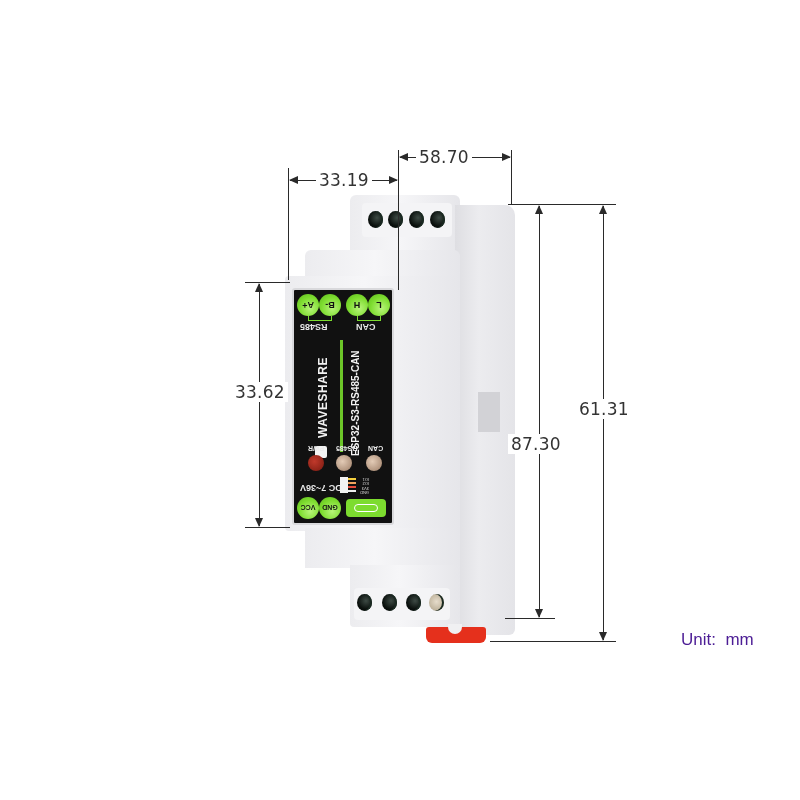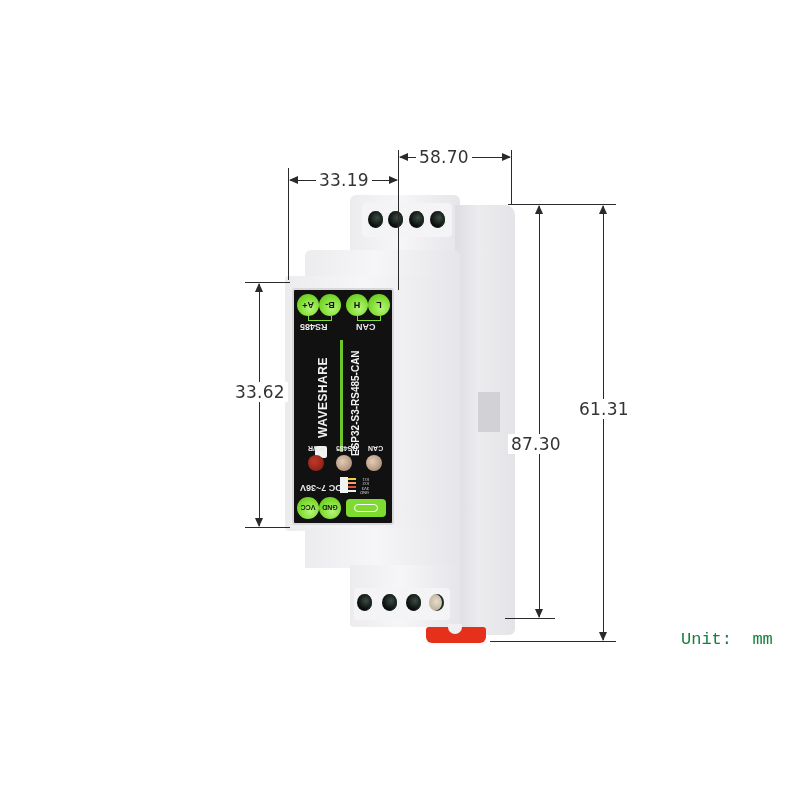--- a/index.html
+++ b/index.html
@@ -133,13 +133,13 @@
 <div class="abs" style="left:535px;top:205px;width:0;height:0;border-left:4px solid transparent;border-right:4px solid transparent;border-bottom:9px solid #2a2a2a;"></div>
 <div class="abs" style="left:535px;top:609px;width:0;height:0;border-left:4px solid transparent;border-right:4px solid transparent;border-top:9px solid #2a2a2a;"></div>
 <div class="dim-text" style="left:508px;top:399px;margin-top:35px;">87.30</div>
 
 <div class="line" style="left:490px;top:641px;width:126px;height:1px;"></div>
 <div class="line" style="left:603px;top:206px;width:1px;height:434px;"></div>
 <div class="abs" style="left:599px;top:205px;width:0;height:0;border-left:4px solid transparent;border-right:4px solid transparent;border-bottom:9px solid #2a2a2a;"></div>
 <div class="abs" style="left:599px;top:632px;width:0;height:0;border-left:4px solid transparent;border-right:4px solid transparent;border-top:9px solid #2a2a2a;"></div>
 <div class="dim-text" style="left:576px;top:399px;">61.31</div>
 
-<div class="abs" style="left:681px;top:630px;font-size:17px;color:#15803d;white-space:pre;font-family:Liberation Mono, monospace;">Unit:  mm</div>
+<div class="abs" style="left:681px;top:630px;font-size:17px;color:#4c1d95;white-space:pre;font-family:Liberation Sans, sans-serif;">Unit:  mm</div>
 
 </body></html>

